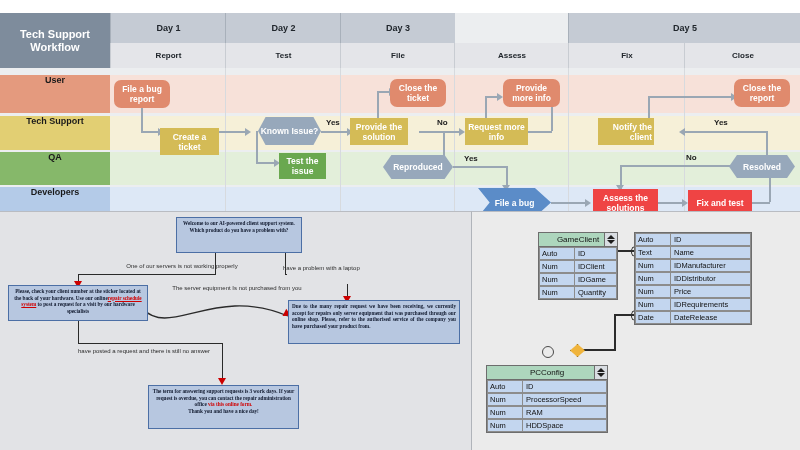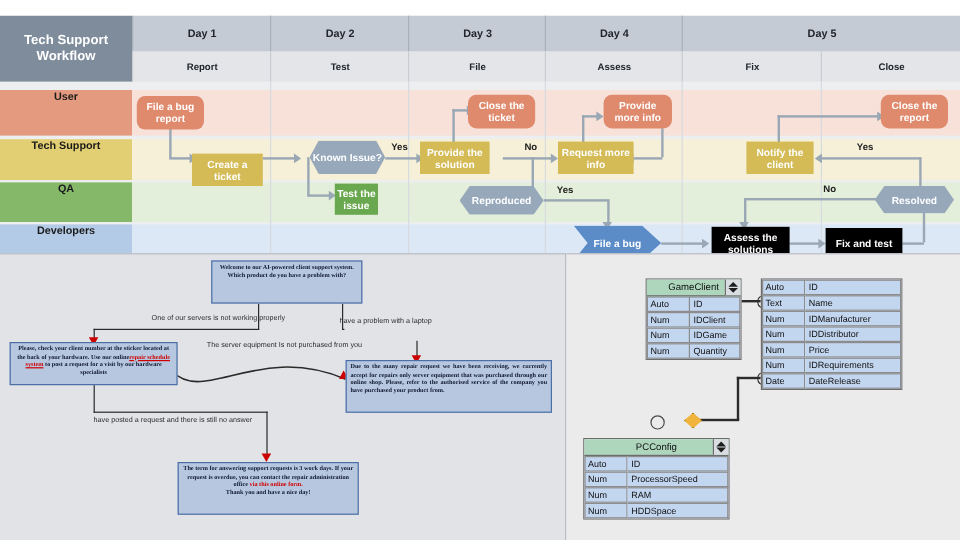--- a/index.html
+++ b/index.html
@@ -18,21 +18,21 @@
            display:flex;align-items:center;justify-content:center;font-size:9px;font-weight:bold;color:#20262c;}
   .hdr-sub{position:absolute;top:30px;height:25px;background:#e4e5e9;border-left:1px solid #c8ccd2;
            display:flex;align-items:center;justify-content:center;font-size:8px;font-weight:bold;color:#20262c;}
   .colsep{position:absolute;top:55px;width:1px;background:#d7dade;}
 
   .node{position:absolute;display:flex;align-items:center;justify-content:center;text-align:center;
         color:#fff;font-size:8.5px;font-weight:bold;line-height:10px;box-sizing:border-box;padding:1px 2px;}
   .n-user{background:#e08a6d;border-radius:7px;}
   .n-ts{background:#d4bb56;}
   .n-qa{background:#6aa84f;}
-  .n-dev{background:#000000;}
+  .n-dev{background:#ef4444;}
   .n-dec{background:#97a8bb;clip-path:polygon(12% 0,88% 0,100% 50%,88% 100%,12% 100%,0 50%);}
   .n-arrowbox{background:#5b8cc8;clip-path:polygon(0 0,78% 0,100% 50%,78% 100%,0 100%,16% 50%);}
 
   .elbl{position:absolute;font-size:8px;font-weight:bold;color:#202020;}
   .conn{position:absolute;background:#9aa7b4;}
   .conn-h{height:1.5px;}
   .conn-v{width:1.5px;}
   .ah{position:absolute;width:0;height:0;}
   .ah-r{border-top:4px solid transparent;border-bottom:4px solid transparent;border-left:6px solid #9aa7b4;}
   .ah-l{border-top:4px solid transparent;border-bottom:4px solid transparent;border-right:6px solid #9aa7b4;}
@@ -93,23 +93,20 @@
 
     <div class="hdr-day" style="left:110px;width:115px;">
         <span>Day 1</span>
       </div>
     <div class="hdr-day" style="left:225px;width:115px;">
         <span>Day 2</span>
       </div>
     <div class="hdr-day" style="left:340px;width:114px;">
         <span>Day 3</span>
       </div>
-    <div class="hdr-day" style="left:454px;width:114px;">
-        <span>Day 4</span>
-      </div>
     <div class="hdr-day" style="left:568px;width:232px;">
         <span>Day 5</span>
       </div>
 
     <div class="hdr-sub" style="left:110px;width:115px;">
         <span>Report</span>
       </div>
     <div class="hdr-sub" style="left:225px;width:115px;">
         <span>Test</span>
       </div>
@@ -213,21 +210,21 @@
 
     <div class="node n-user" style="left:114px;top:67px;width:56px;height:28px;">
         <span>File a bug report</span>
       </div>
     <div class="node n-ts" style="left:160px;top:115px;width:59px;height:27px;">
         <span>Create a ticket</span>
       </div>
     <div class="node n-dec" style="left:258px;top:104px;width:63px;height:28px;">
         <span>Known Issue?</span>
       </div>
-    <div class="node n-qa" style="left:279px;top:140px;width:36px;height:26px;">
+    <div class="node n-qa" style="left:279px;top:140px;width:47px;height:26px;">
         <span>Test the issue</span>
       </div>
     <div class="node n-ts" style="left:350px;top:105px;width:58px;height:27px;">
         <span>Provide the solution</span>
       </div>
     <div class="node n-user" style="left:390px;top:66px;width:56px;height:28px;">
         <span>Close the ticket</span>
       </div>
     <div class="node n-dec" style="left:383px;top:142px;width:70px;height:24px;">
         <span>Reproduced</span>
@@ -243,21 +240,21 @@
       </div>
     <div class="node n-dev" style="left:593px;top:176px;width:65px;height:27px;">
         <span>Assess the solutions</span>
       </div>
     <div class="node n-dev" style="left:688px;top:177px;width:64px;height:25px;">
         <span>Fix and test</span>
       </div>
     <div class="node n-dec" style="left:729px;top:142px;width:66px;height:23px;">
         <span>Resolved</span>
       </div>
-    <div class="node n-ts" style="left:622px;top:105px;width:56px;height:27px;">
+    <div class="node n-ts" style="left:598px;top:105px;width:56px;height:27px;text-align:right;">
         <span>Notify the client</span>
       </div>
     <div class="node n-user" style="left:734px;top:66px;width:56px;height:28px;">
         <span>Close the report</span>
       </div>
 
     <div class="elbl" style="left:326px;top:105px;"><span>Yes</span></div>
     <div class="elbl" style="left:437px;top:105px;"><span>No</span></div>
     <div class="elbl" style="left:464px;top:141px;"><span>Yes</span></div>
     <div class="elbl" style="left:686px;top:140px;"><span>No</span></div>

